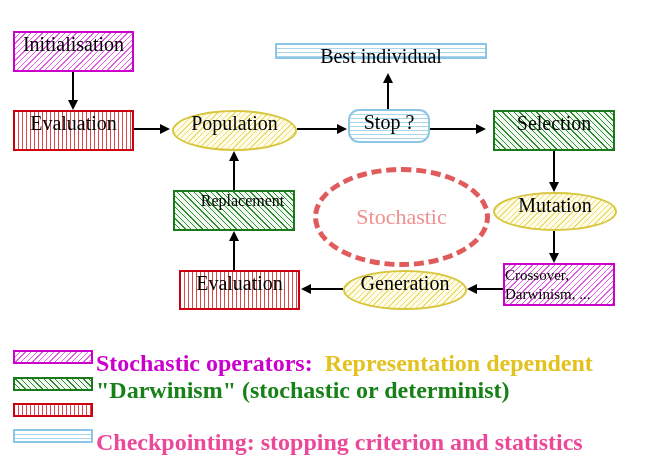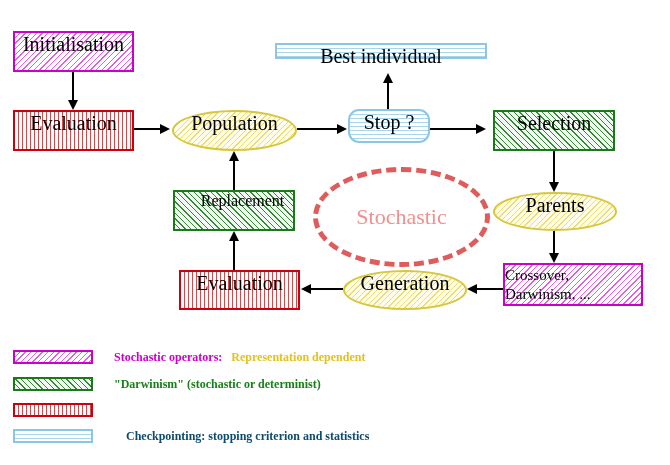--- a/index.html
+++ b/index.html
@@ -44,26 +44,26 @@
   
   .line { position:absolute; background:#000; }
   .ah { position:absolute; width:0; height:0; }
   .ah-down  { border-left:5px solid transparent; border-right:5px solid transparent; border-top:10px solid #000; }
   .ah-up    { border-left:5px solid transparent; border-right:5px solid transparent; border-bottom:10px solid #000; }
   .ah-right { border-top:5px solid transparent; border-bottom:5px solid transparent; border-left:10px solid #000; }
   .ah-left  { border-top:5px solid transparent; border-bottom:5px solid transparent; border-right:10px solid #000; }
 
   
   .legend-swatch { position:absolute; left:13px; width:80px; height:14px; box-sizing:border-box; }
-  .legend-text   { position:absolute; left:114px; font-size:12px; font-weight:bold; white-space:nowrap; }
+  .legend-text   { position:absolute; left:96px; font-size:24px; font-weight:bold; white-space:nowrap; }
   .t-magenta { color:#cc00cc; }
   .t-gold    { color:#e3c220; }
   .t-green   { color:#178017; }
   .t-red     { color:#c81428; }
-  .t-lblue   { color:#0c4a6e; font-weight:bold;margin-left:12px; }
+  .t-lblue   { color:#ec4899; font-weight:bold; }
   .small-label { font-size:16px;padding-left:17px; }
   .two-line { line-height:1.25; font-size:15px; white-space:nowrap; }
 </style>
 </head>
 <body>
 
 <div class="canvas">
 
   <div class="node hatch-magenta" style="left:13px; top:31px; width:121px; height:41px;">
     <span>Initialisation</span>
@@ -83,24 +83,24 @@
 
   <div class="node stripe-cyan" style="left:275px; top:43px; width:212px; height:16px;">
     <span>Best individual</span>
   </div>
 
   <div class="node hatch-green" style="left:493px; top:110px; width:122px; height:41px;">
     <span>Selection</span>
   </div>
 
   <div class="node ellipse hatch-yellow" style="left:493px; top:192px; width:124px; height:39px;">
-    <span>Parents</span>
+    <span>Mutation</span>
   </div>
 
-  <div class="node hatch-magenta two-line" style="left:503px; top:263px; width:140px; height:43px; flex-direction:column;">
+  <div class="node hatch-magenta two-line" style="left:503px; top:263px; width:112px; height:43px; flex-direction:column;">
     <span>Crossover,</span>
     <span>Darwinism, ...</span>
   </div>
 
   <div class="node ellipse hatch-yellow" style="left:343px; top:270px; width:124px; height:40px;">
     <span>Generation</span>
   </div>
 
   <div class="node stripe-red" style="left:179px; top:270px; width:121px; height:40px;">
     <span>Evaluation</span>

